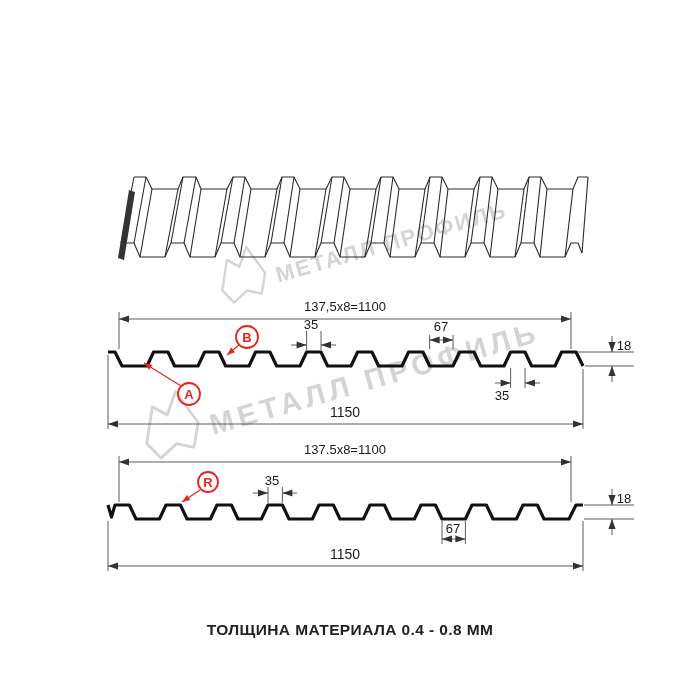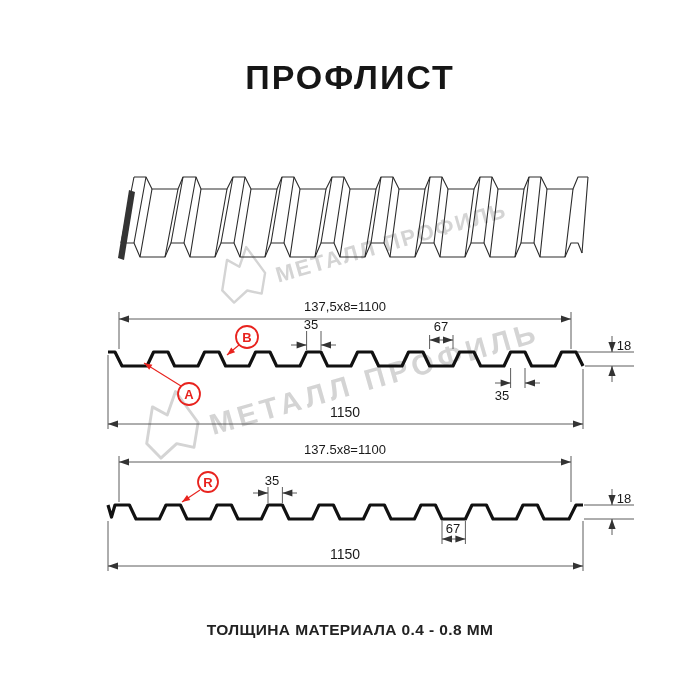--- a/index.html
+++ b/index.html
@@ -21,21 +21,20 @@
   .redline{stroke:#e8231e;stroke-width:1.1;fill:none;}
   .redtext{font-family:"Liberation Sans",sans-serif;font-size:13px;font-weight:bold;fill:#e8231e;}
   .wm{stroke:#d4d4d4;fill:none;stroke-width:2.4;stroke-linejoin:round;}
   .wmtext{font-family:"Liberation Sans",sans-serif;font-weight:bold;fill:#d4d4d4;}
 </style>
 </head>
 <body>
 
 <div class="page">
 
-  <div class="title">ПРОФЛИСТ</div>
 
   <svg width="700" height="700" viewBox="0 0 700 700">
     <defs>
       <marker id="mE" orient="auto" markerUnits="userSpaceOnUse" markerWidth="12" markerHeight="10" refX="11" refY="5">
         <path d="M11,5 L1,1.4 L1,8.6 Z" fill="#333"></path>
       </marker>
       <marker id="mS" orient="auto" markerUnits="userSpaceOnUse" markerWidth="12" markerHeight="10" refX="1" refY="5">
         <path d="M1,5 L11,1.4 L11,8.6 Z" fill="#333"></path>
       </marker>
       <marker id="mR" orient="auto" markerUnits="userSpaceOnUse" markerWidth="10" markerHeight="8" refX="9" refY="4">

